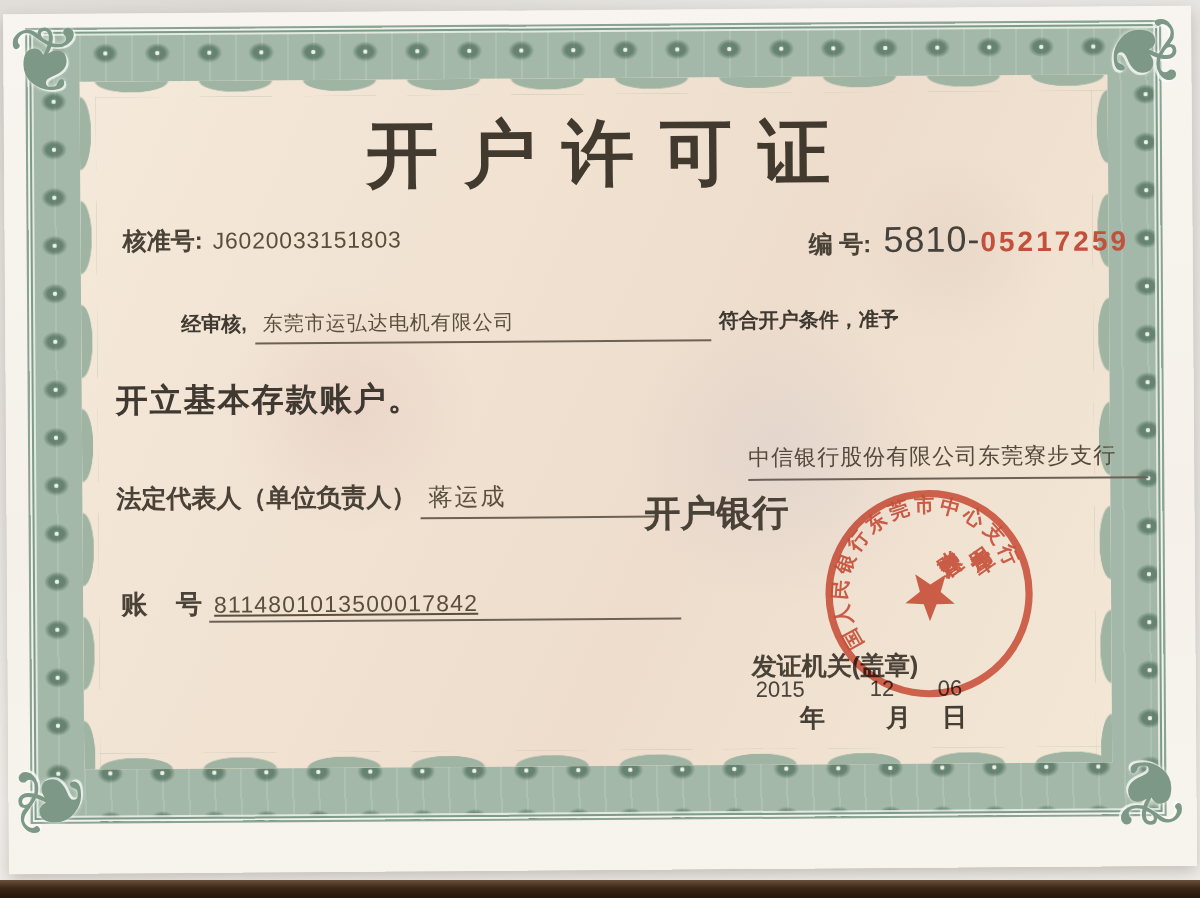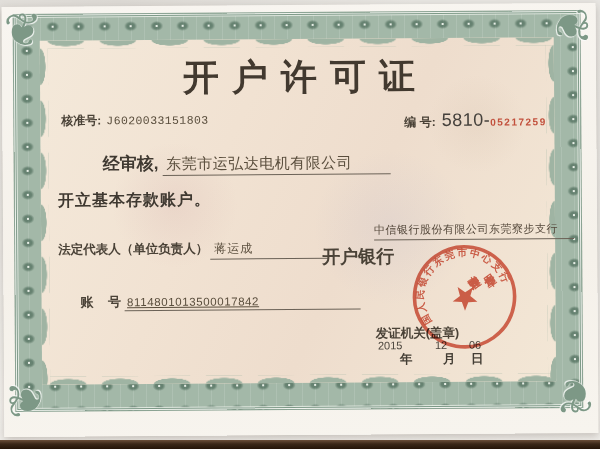--- a/index.html
+++ b/index.html
@@ -73,44 +73,44 @@
   .cert-title{
     position:absolute;left:0;right:0;top:48px;text-align:center;
     font-family:"Liberation Serif","DejaVu Serif",serif;
     font-size:36px;font-weight:700;letter-spacing:13px;padding-left:13px;
     color:#42392f;
   }
   .row{position:absolute;color:#474037;white-space:nowrap;}
   .lbl{font-weight:700;color:#4a4237;}
   .val{font-weight:400;color:#5a4e3d;}
   .approval-row{left:59px;top:106px;font-size:12px;}
-  .approval-row .val{font-size:11.5px;margin-left:5px;letter-spacing:.4px;font-family:Liberation Mono, monospace;}
+  .approval-row .val{font-size:11.5px;margin-left:5px;letter-spacing:.4px;}
   .serial-row{left:402px;top:106px;font-size:12px;}
   .serial-row .prefix{font-size:18px;margin-left:6px;color:#45413c;letter-spacing:.5px;}
-  .serial-row .rednum{font-size:10px;color:#c2503c;letter-spacing:1.5px;font-weight:700;text-align:center;}
+  .serial-row .rednum{font-size:14px;color:#c2503c;letter-spacing:1.5px;font-weight:700;text-align:center;}
   .review-row{left:88px;top:146px;display:flex;align-items:baseline;}
-  .review-row .big{font-size:17px;font-weight:700;color:#3f3931;margin-left:12px;}
+  .review-row .big{font-size:10px;font-weight:700;color:#3f3931;}
   .fillline{
     display:inline-block;border-bottom:1px solid #6b6257;
     text-align:left;vertical-align:baseline;
   }
   .company-line{width:222px;margin:0 4px;padding:0 2px 1px 4px;}
-  .company-line .val{font-size:15px;letter-spacing:.5px;}
+  .company-line .val{font-size:10px;letter-spacing:.5px;}
   .open-row{left:55px;top:184px;font-size:16px;font-weight:700;color:#3f3931;letter-spacing:1px;}
   .rep-row{left:55px;top:235px;display:flex;align-items:baseline;font-size:12.5px;}
   .rep-row .name-line{width:112px;margin-left:2px;padding:0 2px 1px 4px;}
   .rep-row .val{font-size:12px;letter-spacing:1px;}
   .bank-label{left:319px;top:240px;font-size:18px;}
   .bank-value{
     position:absolute;left:371px;top:218px;width:200px;
     font-size:11px;line-height:1.4;color:#55493c;letter-spacing:.5px;
     border-bottom:1px solid #6b6257;padding-bottom:2px;white-space:normal;
   }
   .account-row{left:57px;top:287px;display:flex;align-items:baseline;font-size:13px;}
-  .account-row .lbl{white-space:pre;margin-left:20px;}
+  .account-row .lbl{white-space:pre;}
   .account-row .num-line{width:232px;margin-left:4px;padding:0 2px 1px 2px;}
   .account-row .val{font-size:11.5px;letter-spacing:.6px;text-decoration:underline;}
   .issuer-row{left:372px;top:321px;font-size:12.5px;}
   .date-row{left:372px;top:335px;width:130px;height:12px;font-size:11px;color:#4a443c;}
   .date-row span{position:absolute;top:0;}
   .date-row .y{left:2px;} .date-row .m{left:59px;} .date-row .d{left:93px;}
   .units-row{left:372px;top:347px;width:130px;height:14px;font-size:12.5px;font-weight:700;color:#443e35;}
   .units-row span{position:absolute;top:0;}
   .units-row .y{left:24px;} .units-row .m{left:67px;} .units-row .d{left:95px;}
   
@@ -142,20 +142,21 @@
       <span class="lbl">核准号:</span><span class="val">J6020033151803</span>
     </div>
 
     <div class="row serial-row">
       <span class="lbl">编 号:</span><span class="prefix">5810-</span><span class="rednum">05217259</span>
     </div>
 
     <div class="row review-row">
       <span class="big">经审核,</span>
       <span class="fillline company-line"><span class="val">东莞市运弘达电机有限公司</span></span>
+      <span class="big">符合开户条件，准予</span>
     </div>
 
     <div class="row open-row">开立基本存款账户。</div>
 
     <div class="row rep-row">
       <span class="lbl">法定代表人（单位负责人）</span>
       <span class="fillline name-line"><span class="val">蒋运成</span></span>
     </div>
 
     <div class="row lbl bank-label">开户银行</div>

